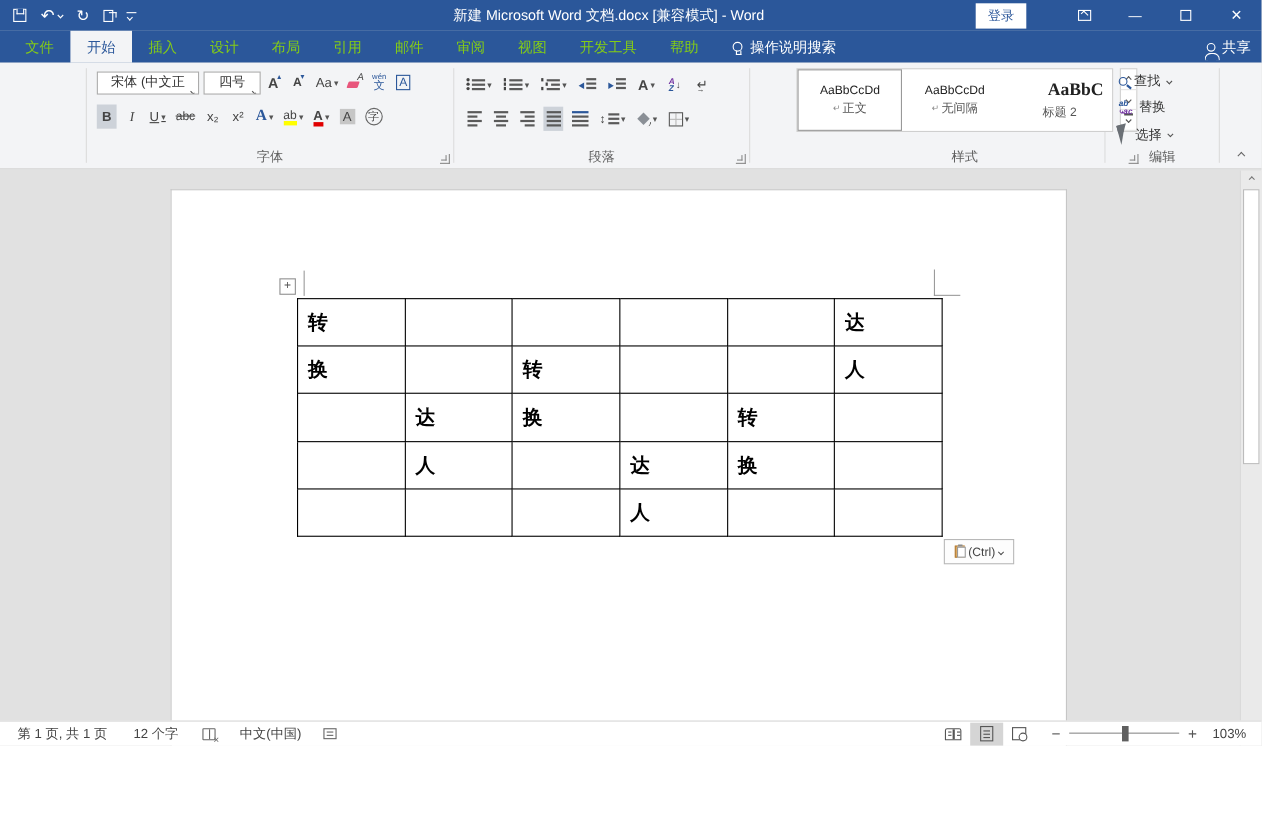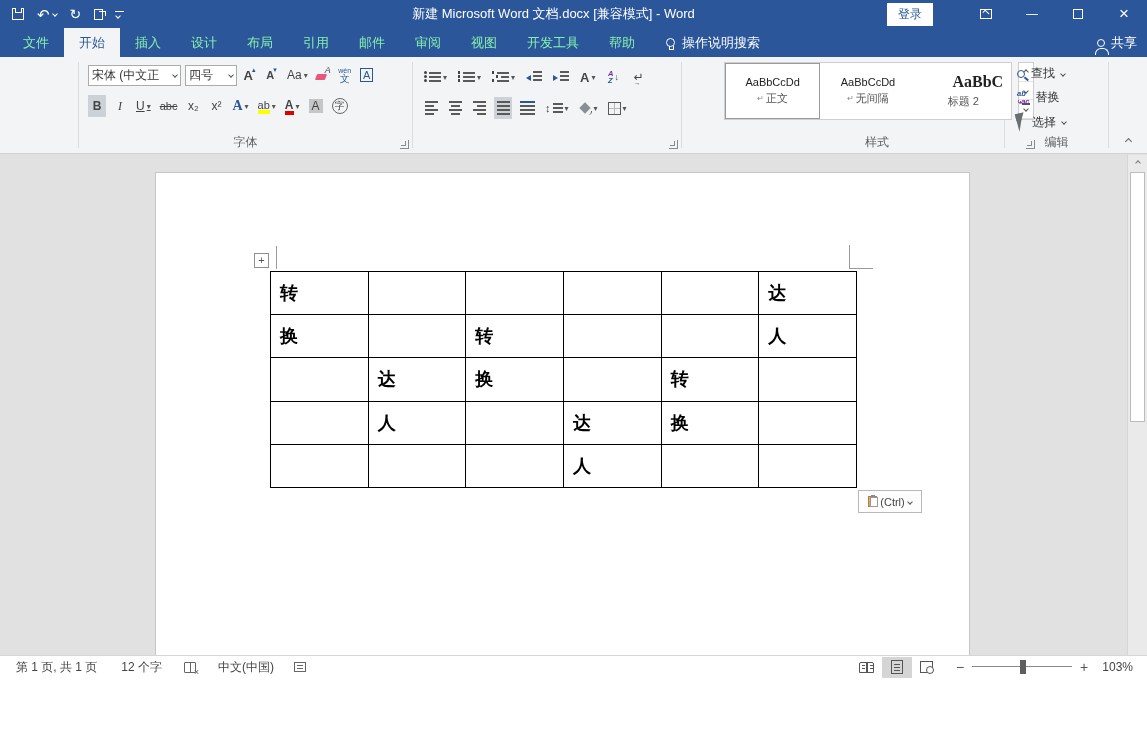--- a/index.html
+++ b/index.html
@@ -27,41 +27,41 @@
   .signin { background:#fff; color:#2b579a; font-size:12px; padding:3px 11px; margin-right:30px; }
   .wbtn { width:46px; height:28px; display:flex; align-items:center; justify-content:center; color:#fff; font-size:14px; }
   .ic-ribopts { width:12px; height:10px; border:1.2px solid #fff; position:relative; }
   .ic-ribopts::after { content:""; position:absolute; left:2px; top:1px; width:5px; height:3px; border-left:1.2px solid #fff; border-top:1.2px solid #fff; transform:rotate(45deg); }
   .ic-max { width:10px; height:10px; border:1.3px solid #fff; }
   .g-min::before { content:"—"; font-size:12px; }
   .g-close::before { content:"×"; font-size:17px; font-weight:400; }
 
   
   .tabrow { position:absolute; top:28px; left:0; right:0; height:29px; background:#2b579a; display:flex; align-items:stretch; padding-left:8px; }
-  .tab { color:#86efac; font-size:13px; line-height:29px; padding:0 15px; }
+  .tab { color:#84cc16; font-size:13px; line-height:29px; padding:0 15px; }
   .tab.active { background:#f3f4f6; color:#2b579a; }
   .tellme { display:flex; align-items:center; gap:7px; color:#fff; font-size:13px; padding:0 12px; margin-left:4px; }
   .ic-bulb { width:9px; height:9px; border:1.3px solid #fff; border-radius:50%; position:relative; }
   .ic-bulb::after { content:""; position:absolute; left:2px; bottom:-4px; width:3px; height:3px; border-bottom:1.3px solid #fff; border-left:1.3px solid #fff; border-right:1.3px solid #fff; }
   .share { position:absolute; right:10px; top:28px; height:29px; display:flex; align-items:center; gap:6px; color:#fff; font-size:13px; }
   .ic-person { width:8px; height:8px; border:1.3px solid #fff; border-radius:50%; position:relative; }
   .ic-person::after { content:""; position:absolute; left:-3px; top:8px; width:12px; height:6px; border:1.3px solid #fff; border-bottom:none; border-radius:6px 6px 0 0; }
 
   
   .ribbon { position:absolute; top:57px; left:0; right:0; height:97px; background:#f3f4f6; border-bottom:1px solid #d2d2d2; color:#444; }
   .rsep { position:absolute; top:5px; height:86px; width:1px; background:#dcdcdc; }
   .group { position:absolute; top:0; height:96px; }
   .glabel { position:absolute; bottom:2px; left:0; right:0; text-align:center; font-size:12px; color:#5f5f5f; }
   .launch { position:absolute; right:3px; bottom:4px; width:9px; height:9px; border-right:1px solid #8a8a8a; border-bottom:1px solid #8a8a8a; }
   .launch::after { content:""; position:absolute; right:2px; bottom:2px; width:4px; height:4px; border-right:1px solid #8a8a8a; border-bottom:1px solid #8a8a8a; }
   .row { position:absolute; display:flex; align-items:center; }
   .rb { display:flex; align-items:center; justify-content:center; min-width:18px; height:22px; padding:0 2px; font-size:12px; color:#444; }
   .rb.pressed { background:#cdd2d9; }
   .dd::after { content:"▾"; font-size:8px; color:#555; margin-left:2px; }
-  .combo { background:#fff; border:1px solid #ababab; height:21px; display:flex; align-items:center; font-size:12px; padding:0 3px; color:#333; white-space:nowrap; overflow:hidden; }
+  .combo { background:#fff; border:1px solid #ababab; height:21px; display:flex; align-items:center; font-size:12px; padding:0 3px; color:#333; white-space:nowrap; overflow:hidden;flex-direction:column; }
   .combo .chev { color:#555; margin-left:auto; }
   
   .pastebig { position:absolute; left:8px; top:6px; width:38px; height:76px; display:flex; flex-direction:column; align-items:center; font-size:12px; color:#444; }
   .ic-clip { width:22px; height:27px; background:#dca75f; border:1px solid #b3813d; border-radius:2px; position:relative; margin-bottom:4px; }
   .ic-clip::before { content:""; position:absolute; left:5px; top:-3px; width:10px; height:4px; background:#8a8a8a; border-radius:1px; }
   .ic-clip::after { content:""; position:absolute; right:-3px; bottom:-2px; width:13px; height:17px; background:#fff; border:1px solid #9a9a9a; }
   .minicol { position:absolute; left:52px; top:6px; display:flex; flex-direction:column; gap:7px; }
   .mini { width:18px; height:18px; display:flex; align-items:center; justify-content:center; color:#9aa0a6; }
   .gi-scis::before { content:"✂"; font-size:14px; }
   .ic-copy { width:9px; height:11px; border:1.2px solid #a0a6ac; background:#f3f4f6; box-shadow:-3px 3px 0 -1px #f3f4f6, -3px 3px 0 0 #a0a6ac; }
@@ -429,20 +429,21 @@
               </i>
             </i>
           </span>
         <span class="rb dd">
             <i class="bucket"></i>
           </span>
         <span class="rb dd">
             <i class="grid"></i>
           </span>
       </div>
+      <div class="glabel">段落</div>
       <i class="launch"></i>
     </div>
 
     <div class="group" style="left:716px;width:322px">
       <div class="gallery">
         <div class="scard sel">
           <span class="sprev small">AaBbCcDd</span>
           <span class="sname">
               <i class="mk">↵</i>
               <span>正文</span>

